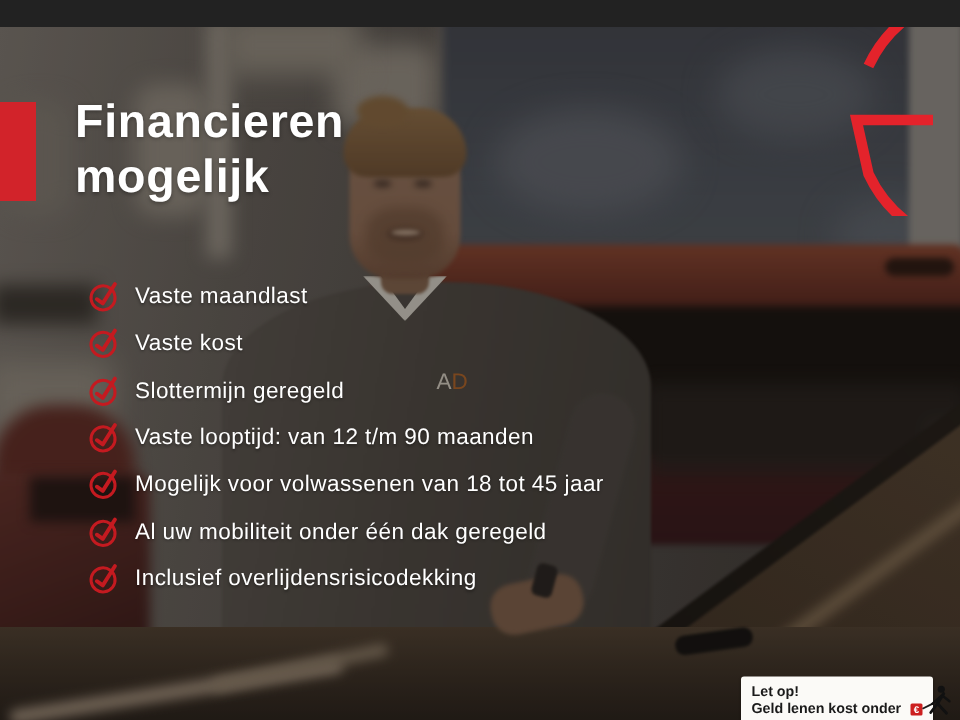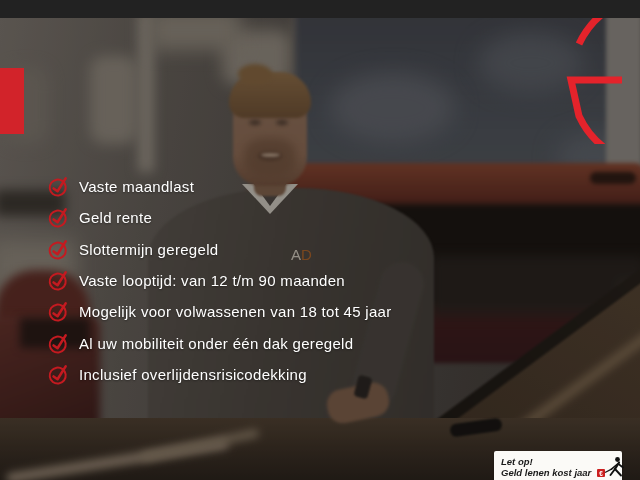--- a/index.html
+++ b/index.html
@@ -75,30 +75,30 @@
   .bstreak1{left:5px;top:438px;width:225px;height:10px;background:#978674;filter:blur(4px);transform:rotate(-9deg);border-radius:5px;}
   .bstreak2{left:140px;top:423px;width:120px;height:8px;background:#8a7a66;filter:blur(4px);transform:rotate(-12deg);border-radius:4px;}
   .wiper{left:450px;top:403px;width:52px;height:13px;border-radius:6px;background:#131110;filter:blur(1px);transform:rotate(-8deg);}
   .dim-overlay{inset:0;background:rgba(15,12,11,.30);}
 
   
   .accent-bar{left:0;top:50px;width:24px;height:66px;background:var(--accent-red,#d2232a);z-index:10;}
   .headline{left:50px;top:44px;margin:0;z-index:10;color:var(--text,#fff);
     font-size:31px;line-height:37px;font-weight:bold;letter-spacing:.5px;white-space:pre-line;
     text-shadow:0 1px 3px rgba(0,0,0,.35);}
-  .benefits{left:47px;top:152px;margin:1px;padding:0;list-style:none;z-index:10;position:absolute;}
+  .benefits{left:47px;top:152px;margin:12px;padding:0;list-style:none;z-index:10;position:absolute;}
   .benefits li{position:relative;display:flex;align-items:center;height:31.3px;gap:10px;}
   .benefits .check{position:static;width:21px;height:21px;flex:0 0 21px;transform:rotate(-8deg);}
   .benefits .label{position:static;color:var(--text,#fff);font-size:15px;font-weight:500;
     letter-spacing:.3px;white-space:nowrap;text-shadow:0 1px 2px rgba(0,0,0,.4);}
   .brand-mark{right:0;top:0;width:76px;height:126px;z-index:10;overflow:hidden;}
   .afm-badge{left:494px;top:433px;width:128px;height:32px;z-index:10;background:var(--badge-bg,#fbfaf7);
     border-radius:2px;display:flex;align-items:center;padding:3px 5px 3px 7px;gap:5px;
     box-shadow:0 1px 2px rgba(0,0,0,.4);}
-  .afm-text{position:static;display:flex;flex-direction:column;justify-content:center;font-style:italic;}
+  .afm-text{position:static;display:flex;flex-direction:column;justify-content:center;}
   .afm-text span{position:static;color:var(--badge-text,#1a1a1a);font-size:9.5px;line-height:11px;
     font-weight:bold;white-space:nowrap;}
   .afm-icon{position:static;width:30px;height:22px;flex:0 0 30px;}
   .defs-hidden{width:0;height:0;overflow:hidden;}
 </style>
 </head>
 <body>
 
 
 
@@ -165,33 +165,35 @@
     <div class="dim-overlay"></div>
   </div>
 
   <svg class="brand-mark" viewBox="0 0 76 126" fill="none">
     <path d="M 15 26 A 85 85 0 0 1 177 62" stroke="#e4232b" stroke-width="7"></path>
     <path d="M 177 62 A 85 85 0 0 1 15 98 L 7 62 L 58 62" stroke="#e4232b" stroke-width="7" stroke-linejoin="miter"></path>
   </svg>
 
   <div class="accent-bar"></div>
 
+  <h1 class="headline">Financieren
+mogelijk</h1>
 
   <ul class="benefits">
     <li>
       <svg class="check" viewBox="0 0 22 22">
           <use href="#check-circle"></use>
         </svg>
       <span class="label">Vaste maandlast</span>
     </li>
     <li>
       <svg class="check" viewBox="0 0 22 22">
           <use href="#check-circle"></use>
         </svg>
-      <span class="label">Geld rente</span>
+      <span class="label">Vaste kost</span>
     </li>
     <li>
       <svg class="check" viewBox="0 0 22 22">
           <use href="#check-circle"></use>
         </svg>
       <span class="label">Slottermijn geregeld</span>
     </li>
     <li>
       <svg class="check" viewBox="0 0 22 22">
           <use href="#check-circle"></use>
@@ -214,21 +216,21 @@
       <svg class="check" viewBox="0 0 22 22">
           <use href="#check-circle"></use>
         </svg>
       <span class="label">Inclusief overlijdensrisicodekking</span>
     </li>
   </ul>
 
   <div class="afm-badge">
     <div class="afm-text">
       <span>Let op!</span>
-      <span>Geld lenen kost jaar</span>
+      <span>Geld lenen kost onder</span>
     </div>
     <svg class="afm-icon" viewBox="0 0 30 22">
       <rect x="1" y="13" width="8" height="8" rx="1" fill="#cc1f1f"></rect>
       <text x="5" y="19.6" font-size="6.5" font-weight="bold" fill="#ffffff" text-anchor="middle" font-family="Liberation Sans, sans-serif">€</text>
       <path d="M 9 16.5 L 15.5 13.2" stroke="#1a1a1a" stroke-width="1.3"></path>
       <circle cx="21.5" cy="3.5" r="2.4" fill="#111111"></circle>
       <path d="M 23 6.5 L 19 13" stroke="#111111" stroke-width="2.2" stroke-linecap="round"></path>
       <path d="M 21.5 8 L 15.5 13.2" stroke="#111111" stroke-width="1.6" stroke-linecap="round"></path>
       <path d="M 22.5 8 L 27 11.5" stroke="#111111" stroke-width="1.6" stroke-linecap="round"></path>
       <path d="M 19 13 L 25 19.5" stroke="#111111" stroke-width="1.9" stroke-linecap="round"></path>

